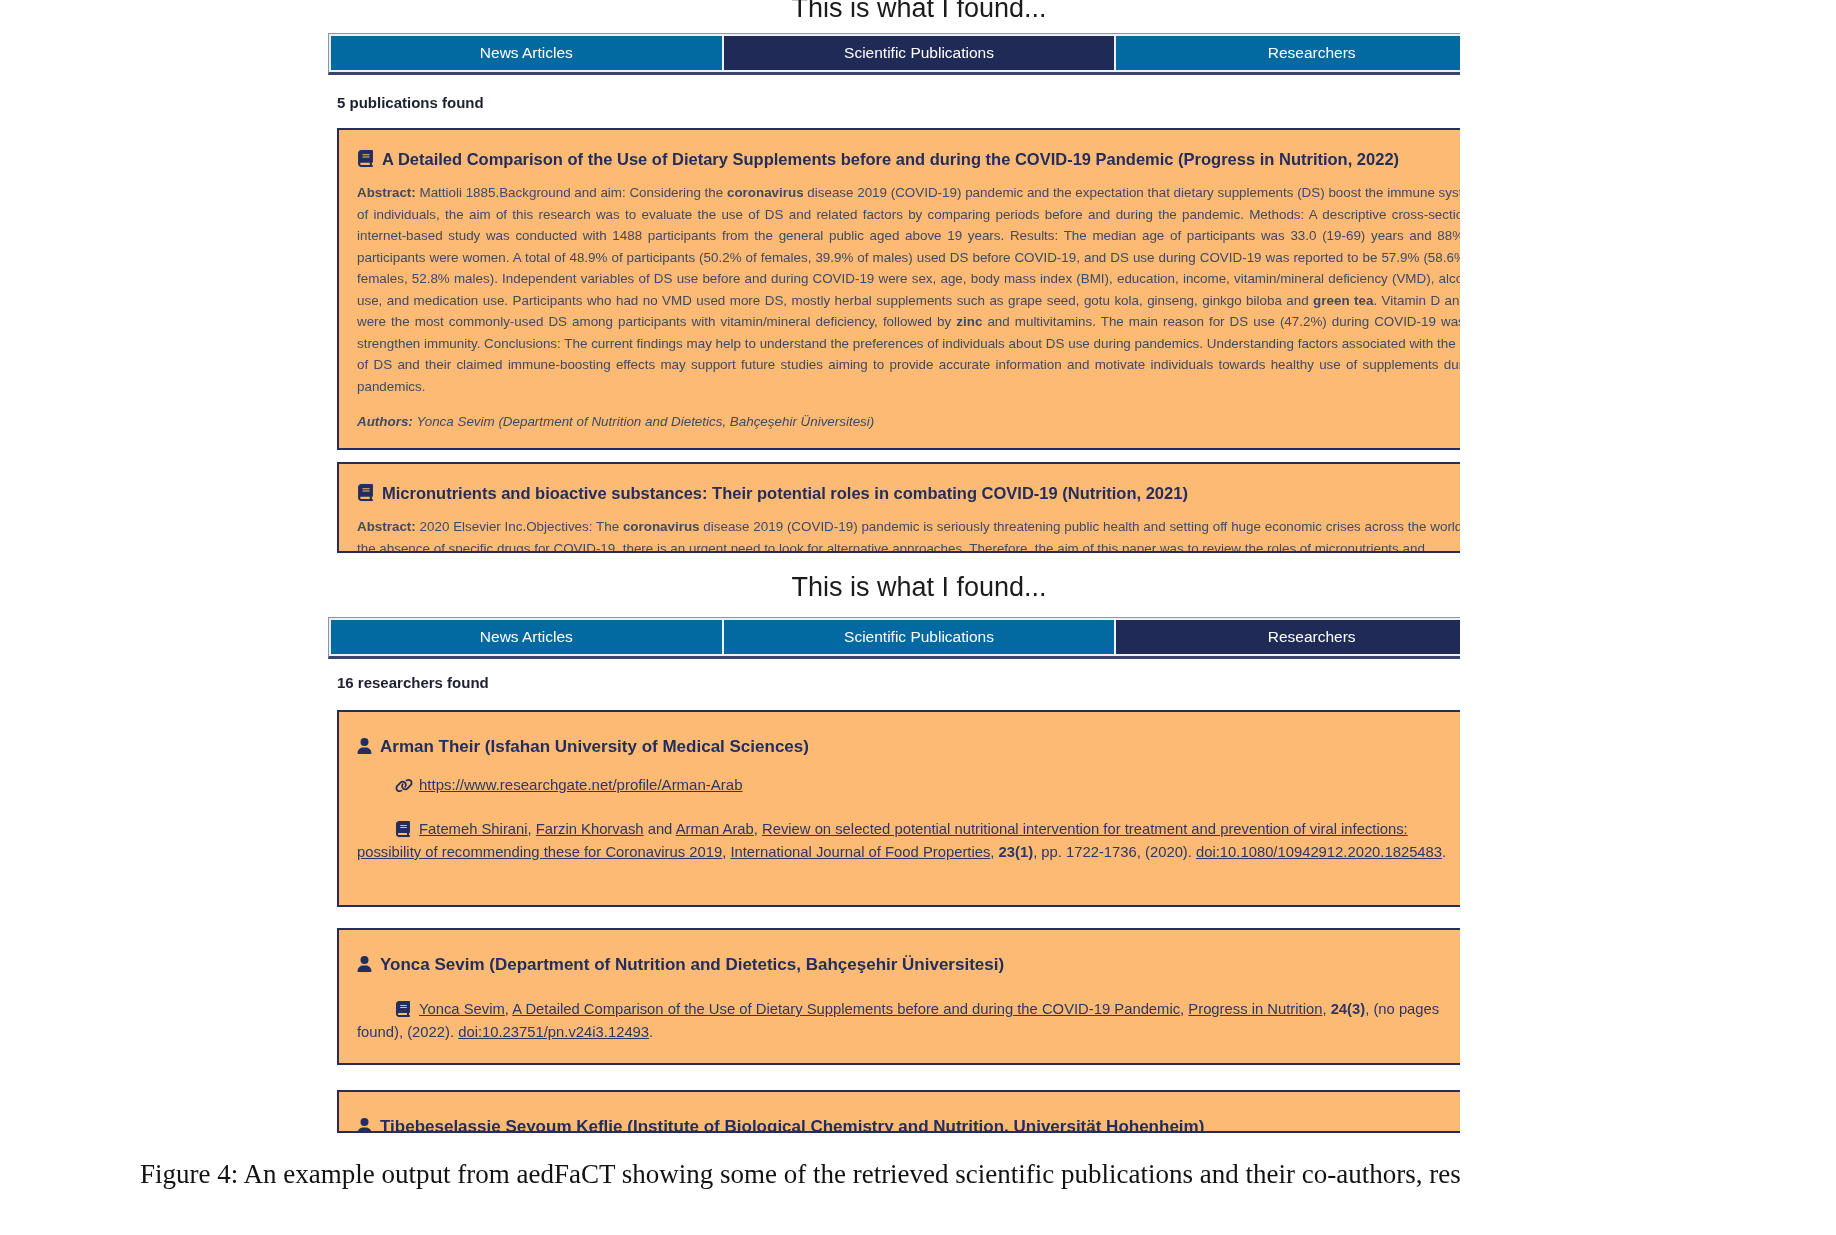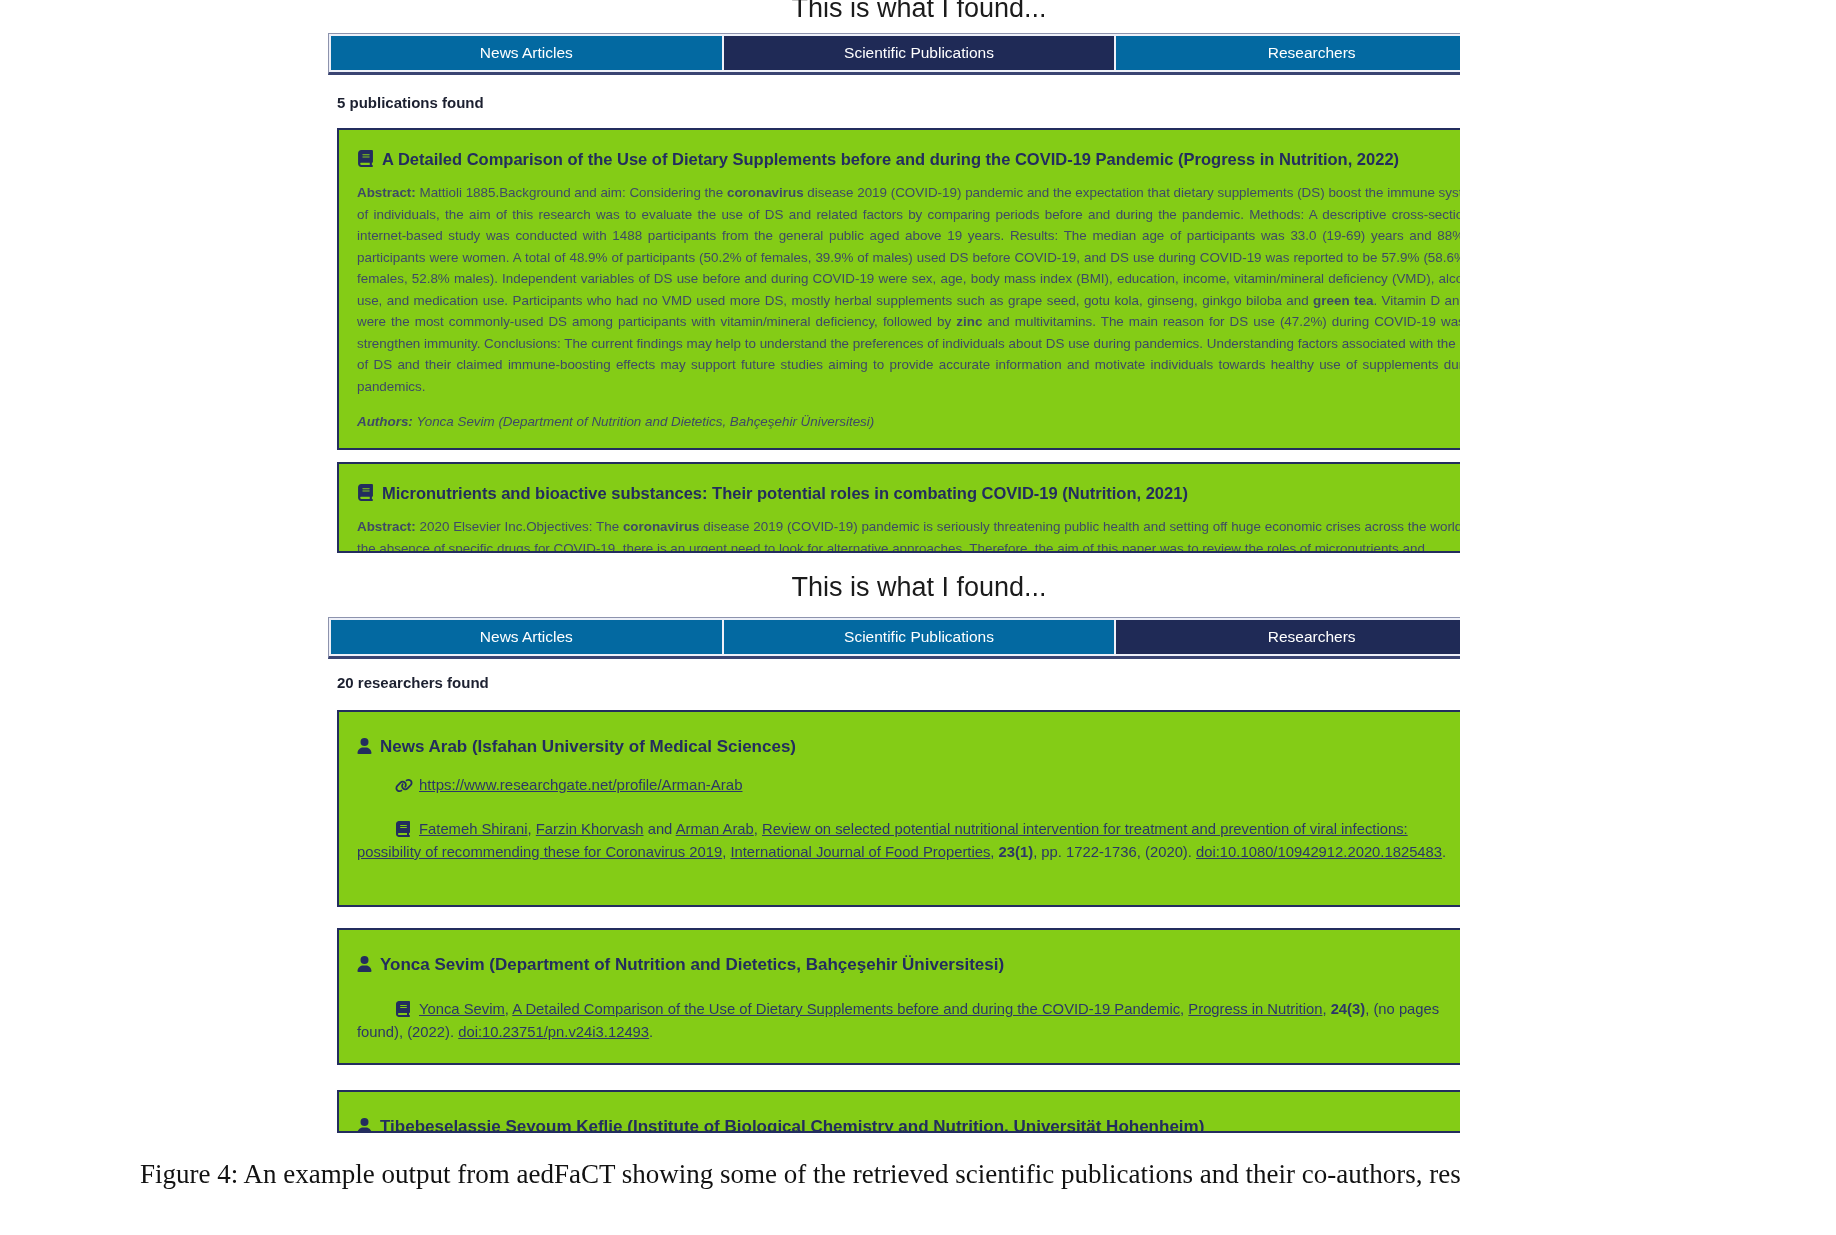--- a/index.html
+++ b/index.html
@@ -15,21 +15,21 @@
   .tabbar{position:absolute;left:0;right:0;display:flex;gap:2px;padding:2px;background:#eef0f8;
           border:1px solid #8d93ad;border-bottom:3px solid #3a4472;box-sizing:border-box;}
   #shot1 .tabbar{top:33px;}
   #shot2 .tabbar{top:47px;}
   .tab{flex:1;height:34px;line-height:34px;text-align:center;color:#ffffff;font-size:15.5px;
        background:#0369a1;cursor:pointer;}
   .tab.active{background:#1f2a56;}
   .found{position:absolute;left:9px;font-weight:bold;font-size:15px;color:#1c2030;}
   #shot1 .found{top:94px;}
   #shot2 .found{top:104px;}
-  .card{position:absolute;left:9px;width:1164px;background:#84cc16;border:2px solid #232d5e;
+  .card{position:absolute;left:9px;width:1164px;background:#fdba74;border:2px solid #232d5e;
         box-sizing:border-box;padding:18px 18px 14px 18px;}
   .ctitle{font-size:16.5px;font-weight:bold;color:#232d5e;line-height:22px;}
   .ctitle .icon{margin-right:8px;position:relative;top:2px;}
   .abstract{margin:12px 0 0 0;font-size:13.4px;line-height:21.5px;color:#3e4a66;text-align:justify;}
   .authors{margin:14px 0 0 0;font-size:13.4px;line-height:21px;color:#3e4a66;font-style:italic;}
   .rname{font-size:17px;font-weight:bold;color:#232d5e;line-height:22px;margin-top:6px;}
   .rname .icon{margin-right:8px;position:relative;top:2px;}
   .profile-row{margin:16px 0 0 38px;font-size:15px;color:#2c3766;line-height:22px;}
   .profile-row .icon{margin-right:6px;position:relative;top:3px;}
   .citation{margin:22px 12px 0 0;text-indent:38px;font-size:14.8px;line-height:23px;color:#2c3766;}
@@ -77,27 +77,27 @@
 
   <div class="shot" id="shot2">
     <div class="shot-title">This is what I found...</div>
 
     <div class="tabbar">
       <div class="tab">News Articles</div>
       <div class="tab">Scientific Publications</div>
       <div class="tab active">Researchers</div>
     </div>
 
-    <div class="found">20 researchers found</div>
+    <div class="found">16 researchers found</div>
 
     <div class="card" style="top:140px;min-height:197px;">
       <div class="rname">
         <svg class="icon" width="15" height="16" viewBox="0 0 448 512">
             <path d="M224 256A128 128 0 1 0 224 0a128 128 0 1 0 0 256zm-45.7 48C79.8 304 0 383.8 0 482.3C0 498.7 13.3 512 29.7 512H418.3c16.4 0 29.7-13.3 29.7-29.7C448 383.8 368.2 304 269.7 304H178.3z"></path>
-          </svg><span>News Arab (Isfahan University of Medical Sciences)</span>
+          </svg><span>Arman Their (Isfahan University of Medical Sciences)</span>
       </div>
       <div class="profile-row">
         <svg class="icon" width="18" height="15" viewBox="0 0 640 512">
             <path d="M579.8 267.7c56.5-56.5 56.5-148 0-204.5c-50-50-128.8-56.5-186.3-15.4l-1.6 1.1c-14.4 10.3-17.7 30.3-7.4 44.6s30.3 17.7 44.6 7.4l1.6-1.1c32.1-22.9 76-19.3 103.8 8.6c31.5 31.5 31.5 82.5 0 114L422.3 334.8c-31.5 31.5-82.5 31.5-114 0c-27.9-27.9-31.5-71.8-8.6-103.8l1.1-1.6c10.3-14.4 6.9-34.4-7.4-44.6s-34.4-6.9-44.6 7.4l-1.1 1.6C206.5 251.2 213 330 263 380c56.5 56.5 148 56.5 204.5 0L579.8 267.7zM60.2 244.3c-56.5 56.5-56.5 148 0 204.5c50 50 128.8 56.5 186.3 15.4l1.6-1.1c14.4-10.3 17.7-30.3 7.4-44.6s-30.3-17.7-44.6-7.4l-1.6 1.1c-32.1 22.9-76 19.3-103.8-8.6C74 372 74 321 105.5 289.5L217.7 177.2c31.5-31.5 82.5-31.5 114 0c27.9 27.9 31.5 71.8 8.6 103.9l-1.1 1.6c-10.3 14.4-6.9 34.4 7.4 44.6s34.4 6.9 44.6-7.4l1.1-1.6C433.5 260.8 427 182 377 132c-56.5-56.5-148-56.5-204.5 0L60.2 244.3z"></path>
           </svg><span class="lnk">https://www.researchgate.net/profile/Arman-Arab</span>
       </div>
       <p class="citation">
         <svg class="icon" width="16" height="16" viewBox="0 0 448 512">
             <path d="M96 0C43 0 0 43 0 96V416c0 53 43 96 96 96H384h32c17.7 0 32-14.3 32-32s-14.3-32-32-32V384c17.7 0 32-14.3 32-32V32c0-17.7-14.3-32-32-32H384 96zm0 384H352v64H96c-17.7 0-32-14.3-32-32s14.3-32 32-32zm32-240c0-8.8 7.2-16 16-16H336c8.8 0 16 7.2 16 16s-7.2 16-16 16H144c-8.8 0-16-7.2-16-16zm16 48H336c8.8 0 16 7.2 16 16s-7.2 16-16 16H144c-8.8 0-16-7.2-16-16s7.2-16 16-16z"></path>
           </svg><span><span class="lnk">Fatemeh Shirani</span><span>, </span><span class="lnk">Farzin Khorvash</span><span> and </span><span class="lnk">Arman Arab</span><span>, </span><span class="lnk">Review on selected potential nutritional intervention for treatment and prevention of viral infections: possibility of recommending these for Coronavirus 2019</span><span>, </span><span class="lnk">International Journal of Food Properties</span><span>, </span><span style="font-weight: 700;">23(1)</span><span>, pp. 1722-1736, (2020). </span><span class="lnk">doi:10.1080/10942912.2020.1825483</span><span>.</span></span>

